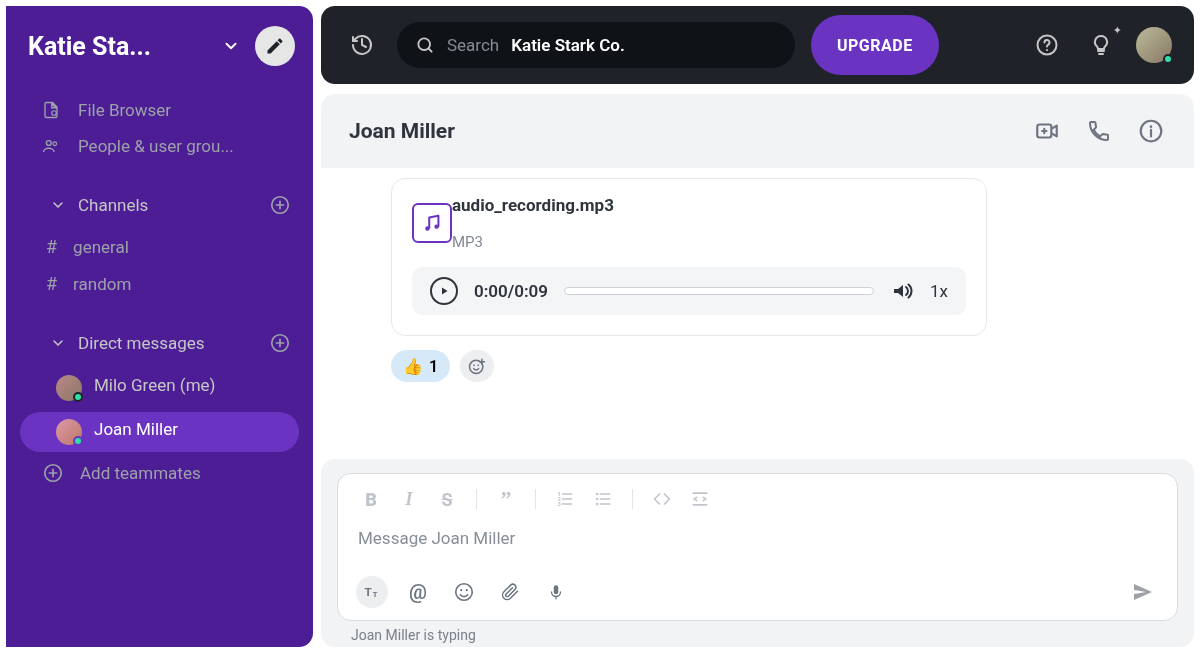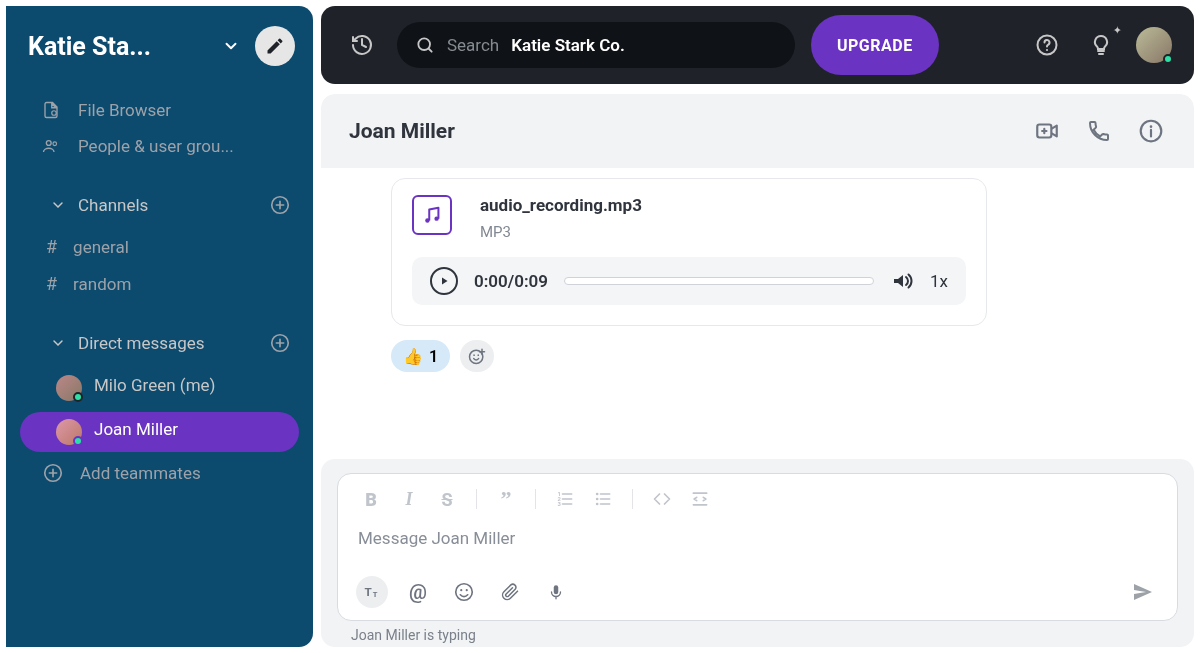--- a/index.html
+++ b/index.html
@@ -6,21 +6,21 @@
 body {
   font-family: -apple-system, BlinkMacSystemFont, "Segoe UI", Roboto, Helvetica, Arial, sans-serif;
   background: #fff;
   width: 1200px;
   height: 653px;
   overflow: hidden;
   display: flex;
 }
 .sidebar {
   width: 307px;
-  background: #0c4a6e;
+  background: #4c1d95;
   color: #c7c7c7;
   display: flex;
   flex-direction: column;
   border-radius: 0 14px 14px 0;
   margin: 6px 0 6px 6px;
 }
 .ws-header {
   display: flex;
   align-items: center;
   padding: 20px 18px 18px 22px;
@@ -195,32 +195,32 @@
   padding: 10px 28px 0 70px;
 }
 .attach-card {
   border: 1px solid #e6e8eb;
   border-radius: 14px;
   padding: 16px 20px 20px 20px;
   width: 596px;
 }
 .attach-head {
   display: flex;
-  align-items: flex-start;
-  gap: 28px;
+  align-items: center;
+  gap: 0;
 }
 .file-icon {
   width: 40px; height: 40px;
   border: 2.5px solid #6a33c1;
   border-radius: 6px;
   display: flex; align-items: center; justify-content: center;
   color: #6a33c1;
 }
 .file-meta .fname { font-weight: 700; font-size: 17px; color: #2f343d; }
-.file-meta .ftype { font-size: 15px; color: #828892; margin-top: 8px; }
+.file-meta .ftype { font-size: 15px; color: #828892; margin-top: 18px; }
 .player {
   margin-top: 16px;
   background: #f4f5f7;
   border-radius: 10px;
   padding: 10px 18px;
   display: flex;
   align-items: center;
   gap: 16px;
 }
 .play-btn {

